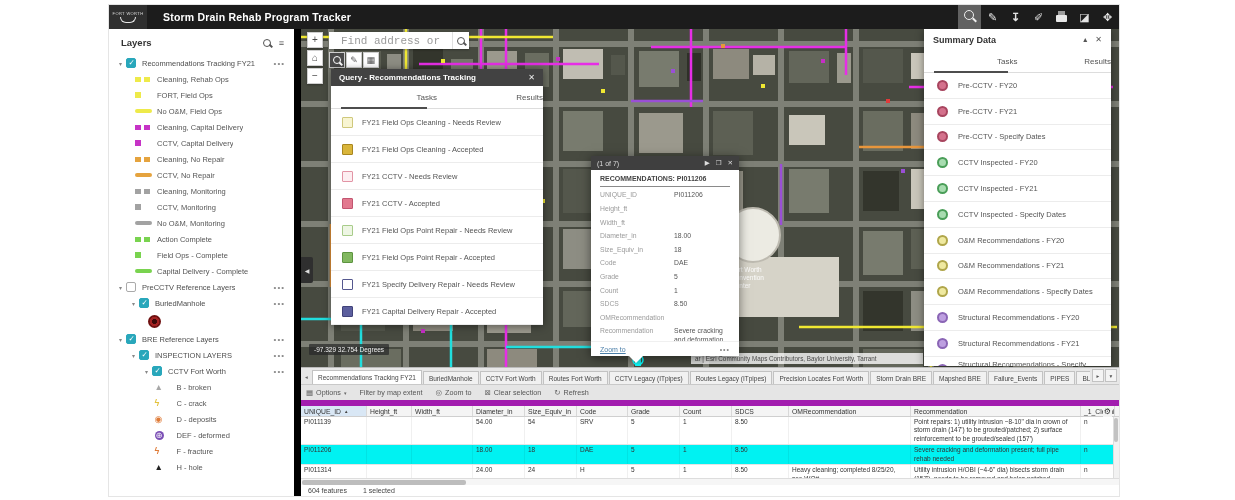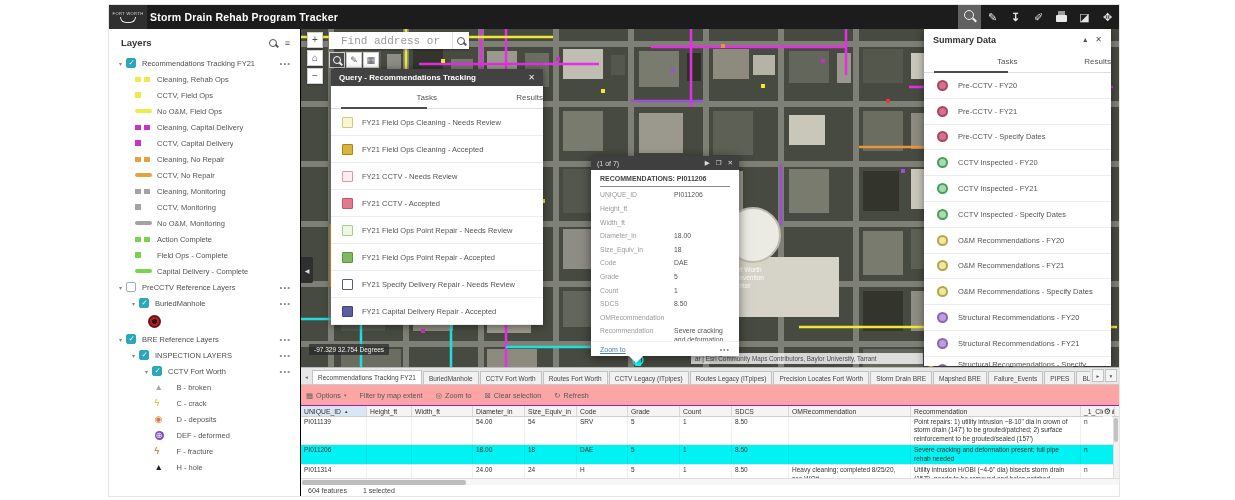--- a/index.html
+++ b/index.html
@@ -5,37 +5,37 @@
 *{margin:0;padding:0;box-sizing:border-box}
 html,body{width:1235px;height:500px;background:#fff;font-family:"Liberation Sans",sans-serif;overflow:hidden}
 body{position:relative}
 .app{position:absolute;left:108px;top:4px;width:1012px;height:493px;background:#fff;border:1px solid #e5e5e5}
 
 
 .hdr{height:24px;background:#1c1c1c;display:flex;align-items:center;color:#fff}
 .logo{width:38px;height:24px;background:#2f2f2f;display:flex;flex-direction:column;align-items:center;justify-content:center}
 .logo .lg-t{font-size:4px;letter-spacing:.4px;color:#ddd;white-space:nowrap}
 .logo .lg-horn{width:16px;height:6px;border:1.4px solid #e8e8e8;border-top:none;border-radius:0 0 10px 10px;margin-top:1px}
-.hdr-title{font-size:10.5px;font-weight:bold;margin-left:3px;letter-spacing:.2px}
+.hdr-title{font-size:10.5px;font-weight:bold;margin-left:16px;letter-spacing:.2px}
 .hdr-tools{margin-left:auto;display:flex;height:24px}
 .htool{width:23px;height:24px;display:flex;align-items:center;justify-content:center;font-size:11px;color:#e4e4e4;position:relative;cursor:pointer}
 .htool.active{background:#616161}
 .htool.s-query::before{content:"";position:absolute;left:6px;top:5px;width:8px;height:8px;border:1.6px solid #efefef;border-radius:50%}
 .htool.s-query::after{content:"";position:absolute;left:14px;top:14px;width:5px;height:2px;background:#efefef;transform:rotate(45deg)}
 .htool.s-draw::before{content:"✎"}
 .htool.s-add::before{content:"↧";font-weight:bold}
 .htool.s-measure::before{content:"✐"}
 .htool.s-print::before{content:"";position:absolute;left:6px;top:10px;width:11px;height:7px;background:#e8e8e8;border-radius:1px}
 .htool.s-print::after{content:"";position:absolute;left:8px;top:6px;width:7px;height:4px;background:#9b9b9b}
 .htool.s-swipe::before{content:"◪"}
 .htool.s-pan::before{content:"✥"}
 
 
 .main{position:absolute;top:24px;left:0;right:0;bottom:0;display:flex}
-.sidebar{width:192px;background:#fff;border-right:1px solid #000000;overflow:hidden;position:relative}
+.sidebar{width:192px;background:#fff;border-right:7px solid #000000;overflow:hidden;position:relative}
 .content-col{flex:1;display:flex;flex-direction:column;min-width:0}
 
 
 .sb-hdr{display:flex;align-items:center;padding:8px 10px 7px 12px;gap:8px}
 .sb-title{font-weight:bold;font-size:9.5px;color:#333;flex:1}
 .mag{width:8px;height:8px;border:1.4px solid #555;border-radius:50%;position:relative;display:inline-block}
 .mag::after{content:"";position:absolute;width:4px;height:1.6px;background:#555;transform:rotate(45deg);right:-3.4px;bottom:-1.4px}
 .sb-filter{font-size:9px;color:#555}
 .srow{display:flex;align-items:center;height:16px;color:#555;font-size:7.5px;white-space:nowrap}
 .srow.k-layer{padding-left:calc(10px + var(--ind,0)*13px)}
@@ -111,21 +111,21 @@
 
 
 .bottom{height:129px;border-top:1px solid #bbb;display:flex;flex-direction:column;background:#fff}
 .tabstrip{height:17px;background:#e7e7e7;display:flex;align-items:flex-end;border-bottom:1px solid #c9c9c9}
 .tsarrow{width:11px;font-size:5.5px;color:#666;text-align:center;padding-bottom:4px;cursor:pointer;flex:0 0 11px}
 .btabs{display:flex;align-items:flex-end;overflow:hidden;flex:1;height:17px}
 .btab{font-size:6.5px;color:#444;background:#f1f1f1;border:1px solid #c2c2c2;border-bottom:none;padding:3px 5px 2px;margin-right:1px;white-space:nowrap;cursor:pointer;border-radius:1px 1px 0 0;flex:0 0 auto}
 .btab.active{background:#fff;padding-bottom:3px}
 .tsctrl{display:flex;gap:1px;padding:0 2px 2px;flex:0 0 auto}
 .tsctrl span{width:12px;height:13px;border:1px solid #c2c2c2;background:#f4f4f4;font-size:5.5px;color:#555;display:flex;align-items:center;justify-content:center;cursor:pointer}
-.btoolbar{height:21px;display:flex;align-items:center;font-size:7.2px;color:#555;padding-left:5px;gap:13px;border-bottom:1px solid #a21caf;background:#fca5a5}
+.btoolbar{height:21px;display:flex;align-items:center;font-size:7.2px;color:#555;padding-left:5px;gap:13px;border-bottom:6px solid #a21caf;background:#e5e5e5}
 .t-i{display:flex;align-items:center;gap:3px;cursor:pointer;white-space:nowrap}
 .t-i::before{font-size:7.5px;color:#666}
 .t-i.s-options::before{content:"▦"}
 .t-i.s-options::after{content:"▾";font-size:5px;color:#666}
 .t-i.s-zoomto::before{content:"◎"}
 .t-i.s-clear::before{content:"⊠"}
 .t-i.s-refresh::before{content:"↻"}
 .thead-wrap{position:relative}
 .thead{display:flex;height:11px;background:#f4f4f4;border-bottom:1px solid #cfcfcf;font-size:6.8px;color:#333}
 .th{border-right:1px solid #d8d8d8;padding:1px 3px 0;white-space:nowrap;overflow:hidden;display:flex;align-items:center;flex:0 0 auto;cursor:pointer}
@@ -194,21 +194,21 @@
         </div>
           <div class="srow k-legend s-dash2" style="--ind: 0; --c: #eeea4a;">
 
           <span class="sym"></span>
           <span class="lbl">Cleaning, Rehab Ops</span>
 
         </div>
           <div class="srow k-legend s-squaresym" style="--ind: 0; --c: #eeea4a;">
 
           <span class="sym"></span>
-          <span class="lbl">CCTV, Field Ops</span>
+          <span class="lbl">FORT, Field Ops</span>
 
         </div>
           <div class="srow k-legend s-linesym" style="--ind: 0; --c: #eeea4a;">
 
           <span class="sym"></span>
           <span class="lbl">No O&amp;M, Field Ops</span>
 
         </div>
           <div class="srow k-legend s-dash2" style="--ind: 0; --c: #c633c6;">
 

